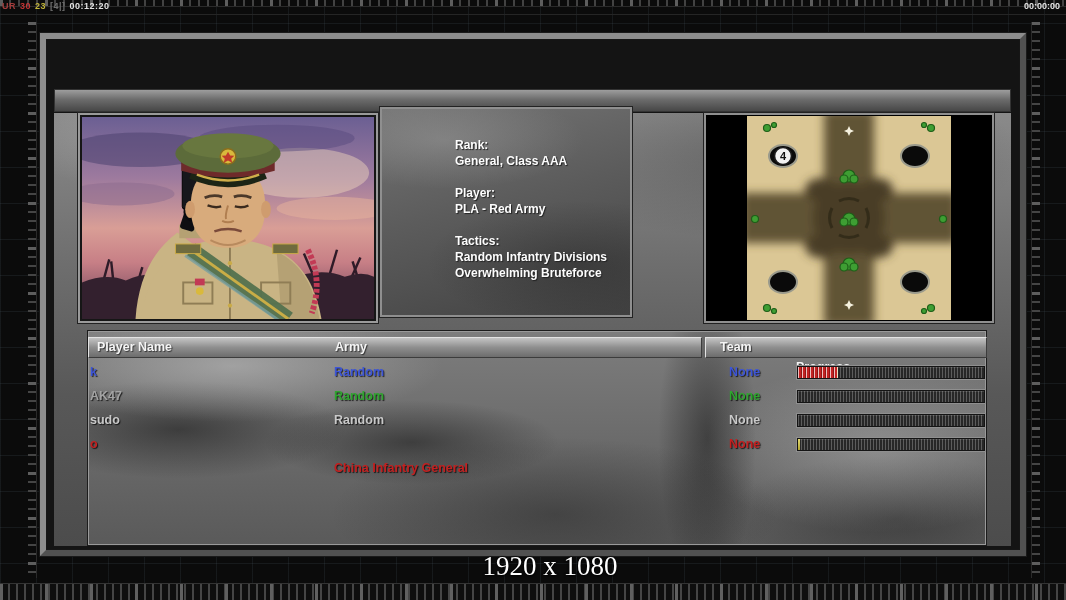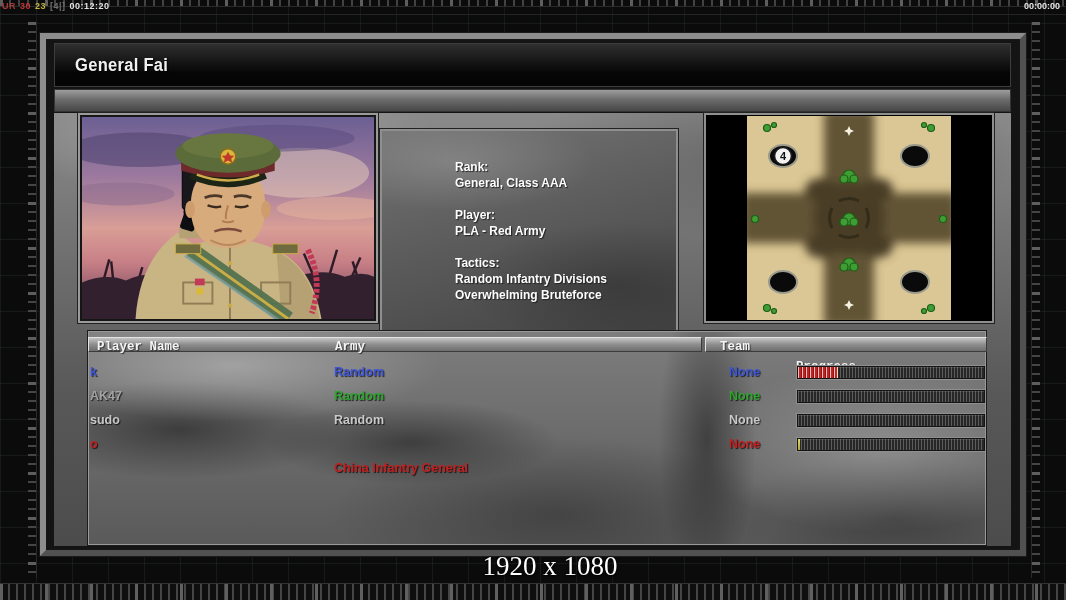--- a/index.html
+++ b/index.html
@@ -54,21 +54,21 @@
     background:linear-gradient(180deg,#9d9d9d,#6c6c6c 45%,#474747); border:1px solid #333; }
   .interior { position:absolute; left:8px; top:74px; width:957px; height:433px;
     background:
       radial-gradient(ellipse 300px 90px at 18% 6%, rgba(215,215,215,.35), transparent 70%),
       radial-gradient(ellipse 360px 120px at 75% 10%, rgba(40,40,40,.30), transparent 70%),
       linear-gradient(180deg,#8a8a8a,#6e6e6e 35%,#585858 65%,#4c4c4c); }
   
   .portrait-box { position:absolute; left:32px; top:74px; width:300px; height:210px;
     border:2px solid #9a9a9a; box-shadow:0 0 0 1px #222, inset 0 0 0 2px #161616; background:#000; }
   .portrait-box svg { position:absolute; inset:2px; width:292px; height:202px; }
-  .bio-box { position:absolute; left:334px; top:90px; width:298px; height:210px;
+  .bio-box { position:absolute; left:334px; top:68px; width:252px; height:210px;
     border:2px solid #8f8f8f; box-shadow:0 0 0 1px #222;
     background:
       radial-gradient(ellipse 200px 70px at 25% 15%, rgba(200,200,200,.25), transparent 70%),
       radial-gradient(ellipse 220px 90px at 80% 75%, rgba(20,20,20,.30), transparent 70%),
       linear-gradient(165deg,#747474,#5c5c5c 45%,#424242); }
   .bio-text { position:absolute; left:73px; top:28px; font-size:12px; font-weight:bold; color:#fdfdfd;
     line-height:16px; text-shadow:1px 1px 1px #222; }
   .bio-gap { height:16px; }
   .map-box { position:absolute; left:658px; top:74px; width:290px; height:210px;
     border:2px solid #8f8f8f; box-shadow:0 0 0 1px #222; background:#000; }
@@ -79,23 +79,23 @@
     background:
       radial-gradient(ellipse 300px 80px at 16% 16%, rgba(195,195,195,.55), transparent 70%),
       radial-gradient(ellipse 240px 70px at 10% 46%, rgba(22,22,22,.55), transparent 70%),
       radial-gradient(ellipse 210px 60px at 36% 52%, rgba(18,18,18,.50), transparent 70%),
       radial-gradient(ellipse 320px 110px at 52% 86%, rgba(35,35,35,.45), transparent 70%),
       radial-gradient(ellipse 70px 220px at 69% 50%, rgba(10,10,10,.45), transparent 70%),
       radial-gradient(ellipse 260px 120px at 88% 55%, rgba(205,205,205,.35), transparent 70%),
       radial-gradient(ellipse 240px 90px at 90% 88%, rgba(30,30,30,.45), transparent 70%),
       linear-gradient(180deg,#7d7d7d,#5a5a5a); }
   
-  .hdr { position:absolute; height:15px;
+  .hdr { position:absolute; height:21px;
     background:linear-gradient(180deg,#c4c4c4,#8e8e8e 50%,#6d6d6d);
-    border:1px solid; border-color:#e3e3e3 #3c3c3c #3c3c3c #e3e3e3;font-family:Liberation Mono, monospace; }
+    border:1px solid; border-color:#e3e3e3 #3c3c3c #3c3c3c #e3e3e3; }
   .hdr-left  { left:42px;  top:298px; width:614px; }
   .hdr-right { left:659px; top:298px; width:282px; }
   .hdr span { position:absolute; top:2px; font-size:12.5px; font-weight:bold; color:#f4f4f4; text-shadow:1px 1px 1px #333; }
   .h-player { left:8px; } .h-army { left:246px; } .h-team { left:14px; } .h-progress { left:90px;margin-top:20px; }
   
   .rows { position:absolute; left:42px; top:322px; width:898px; height:100px; }
   .row { position:absolute; left:0; width:100%; height:24px; }
   .row .cell { position:absolute; top:4px; font-size:12.5px; font-weight:bold; text-shadow:1px 1px 1px rgba(0,0,0,.75); white-space:nowrap; }
   .c-player { left:2px; } .c-army { left:246px; } .c-team { left:641px; }
   .pbar { position:absolute; left:709px; top:5px; width:188px; height:13px;
@@ -113,23 +113,20 @@
 <div class="ruler-bottom"></div>
 <div class="ruler-left"></div>
 <div class="ruler-right"></div>
 
 <div class="gentool" id="gentool"><span style="color: rgb(163, 60, 60);">UR</span><span style="color: rgb(194, 52, 52);">30</span><span style="color: rgb(194, 182, 58);">23</span><span style="color: rgb(111, 111, 111);">[4|]</span><span style="color: rgb(226, 226, 226);">00:12:20</span></div>
 <div class="match-timer">00:00:00</div>
 <div class="resolution">1920 x 1080</div>
 
 <div class="panel">
   <div class="panel-inner">
-    <div class="titlebar">
-      <div class="t">General Fai</div>
-    </div>
     <div class="subband"></div>
     <div class="interior"></div>
 
     <div class="portrait-box">
       <svg viewBox="0 0 300 210" preserveAspectRatio="none">
         <defs>
           <linearGradient id="sky" x1="0" y1="0" x2="0" y2="1">
             <stop offset="0" stop-color="#6b5f93"></stop>
               <stop offset=".3" stop-color="#9d7a9e"></stop>
             <stop offset=".55" stop-color="#d99e96"></stop>

